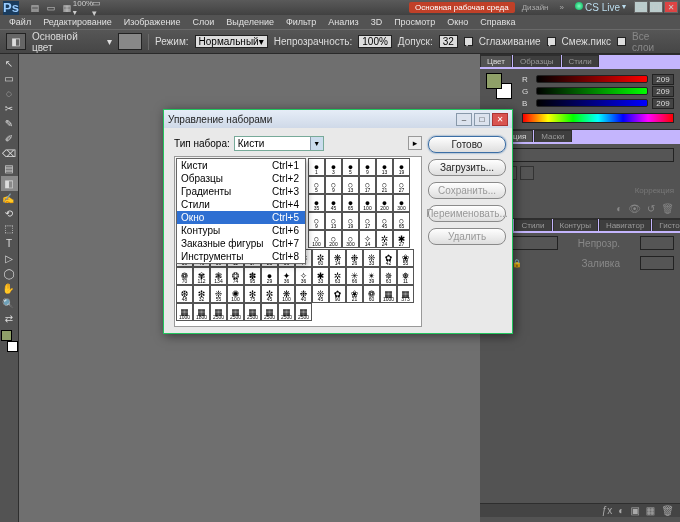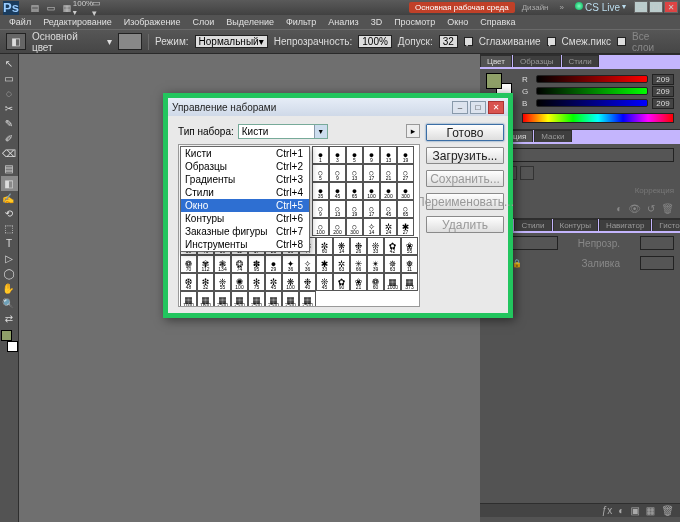--- a/index.html
+++ b/index.html
@@ -46,21 +46,21 @@
 .fg-bg .bg{position:absolute;right:0;bottom:0;width:16px;height:16px;background:#fff;border:1px solid #000}
 .fg-bg .fg{position:absolute;left:0;top:0;width:16px;height:16px;background:#8fa068;border:1px solid #000}
 .adj-body{padding:4px 6px;color:#aaa;font-size:8px}
 .adj-body .msg{color:#777;font-size:8px;text-align:right;margin-top:6px}
 .adj-body .drop{height:14px;background:#555;border:1px solid #222;display:flex;align-items:center;padding:0 4px}
 .layers-body{background:#535353;min-height:230px}
 .layers-head{padding:3px 6px;display:flex;gap:20px;align-items:center}
 .layers-head .sel{height:14px;background:#555;border:1px solid #222;color:#ccc;font-size:8px;padding:0 4px;display:flex;align-items:center}
 .layers-bottom{height:14px;background:#444;border-top:1px solid #2e2e2e;display:flex;align-items:center;justify-content:flex-end;gap:6px;padding:0 6px;color:#aaa;font-size:9px}
 
-.dialog{position:absolute;left:163px;top:93px;width:350px;height:225px;background:#e9e9e9;border:5px solid #22c55e;box-shadow:2px 2px 10px rgba(0,0,0,.5)}
+.dialog{position:absolute;left:163px;top:109px;width:350px;height:225px;background:#e9e9e9;border:1px solid #22c55e;box-shadow:2px 2px 10px rgba(0,0,0,.5)}
 .dlg-title{height:18px;background:linear-gradient(#e6edf7,#cfd9e8);display:flex;align-items:center;padding:0 4px;font-size:10px;color:#222}
 .dlg-title .spacer{flex:1}
 .dlg-wbtn{width:16px;height:13px;background:#dce3ee;border:1px solid #89a;margin-left:2px;display:flex;align-items:center;justify-content:center;font-size:8px}
 .dlg-wbtn.close{background:#d9534f;color:#fff;border-color:#a33}
 .dlg-body{display:flex;padding:6px 6px 6px 10px;gap:6px;height:calc(100% - 18px)}
 .dlg-left{flex:1;display:flex;flex-direction:column}
 .dlg-row1{display:flex;align-items:center;gap:4px;height:18px}
 .dlg-row1 .lbl{font-size:10px;color:#000}
 .dlg-combo{position:relative;flex:0 0 90px}
 .dlg-combo input{width:100%;height:15px;border:1px solid #7a9;padding:0 14px 0 3px;font-size:10px;background:#fff}
@@ -68,21 +68,21 @@
 .dlg-tiny{width:14px;height:14px;border:1px solid #999;background:#eee;display:flex;align-items:center;justify-content:center;font-size:9px;cursor:pointer}
 .dlg-grid-wrap{flex:1;border:1px solid #999;background:#fff;margin-top:4px;overflow:auto;padding:1px;position:relative}
 .brush-grid{display:grid;grid-template-columns:repeat(14,17px);gap:0}
 .brush{width:17px;height:18px;border:1px solid #555;display:flex;flex-direction:column;align-items:center;justify-content:center;font-size:5px;background:#fff;position:relative}
 .brush .ico{font-size:9px;line-height:9px}
 .brush .sz{font-size:5px;color:#000;position:absolute;bottom:0;left:0;right:0;text-align:center;line-height:6px}
 .dropdown{position:absolute;left:1px;top:1px;width:130px;background:#fff;border:1px solid #666;box-shadow:2px 2px 6px rgba(0,0,0,.3);z-index:5}
 .dd-item{display:flex;justify-content:space-between;padding:1px 6px 1px 4px;font-size:9px;color:#000}
 .dd-item.sel{background:#2e6fd2;color:#fff}
 .dlg-right{width:78px;display:flex;flex-direction:column;gap:6px;padding-top:2px}
-.dlg-btn{height:17px;background:linear-gradient(#fefefe,#dedede);border:1px solid #8a8a8a;border-radius:1px;font-size:12px;color:#222;display:flex;align-items:center;justify-content:center;cursor:pointer}
+.dlg-btn{height:17px;background:linear-gradient(#fefefe,#dedede);border:1px solid #8a8a8a;border-radius:8px;font-size:10px;color:#222;display:flex;align-items:center;justify-content:center;cursor:pointer}
 .dlg-btn.primary{border-color:#3b6ea5;box-shadow:0 0 2px #3b6ea5}
 .dlg-btn.disabled{color:#999}
 </style>
 </head>
 <body>
 
 <div class="title-bar">
   <div class="ps-logo">Ps</div>
   <div class="title-icons">
     <span>▤</span>

